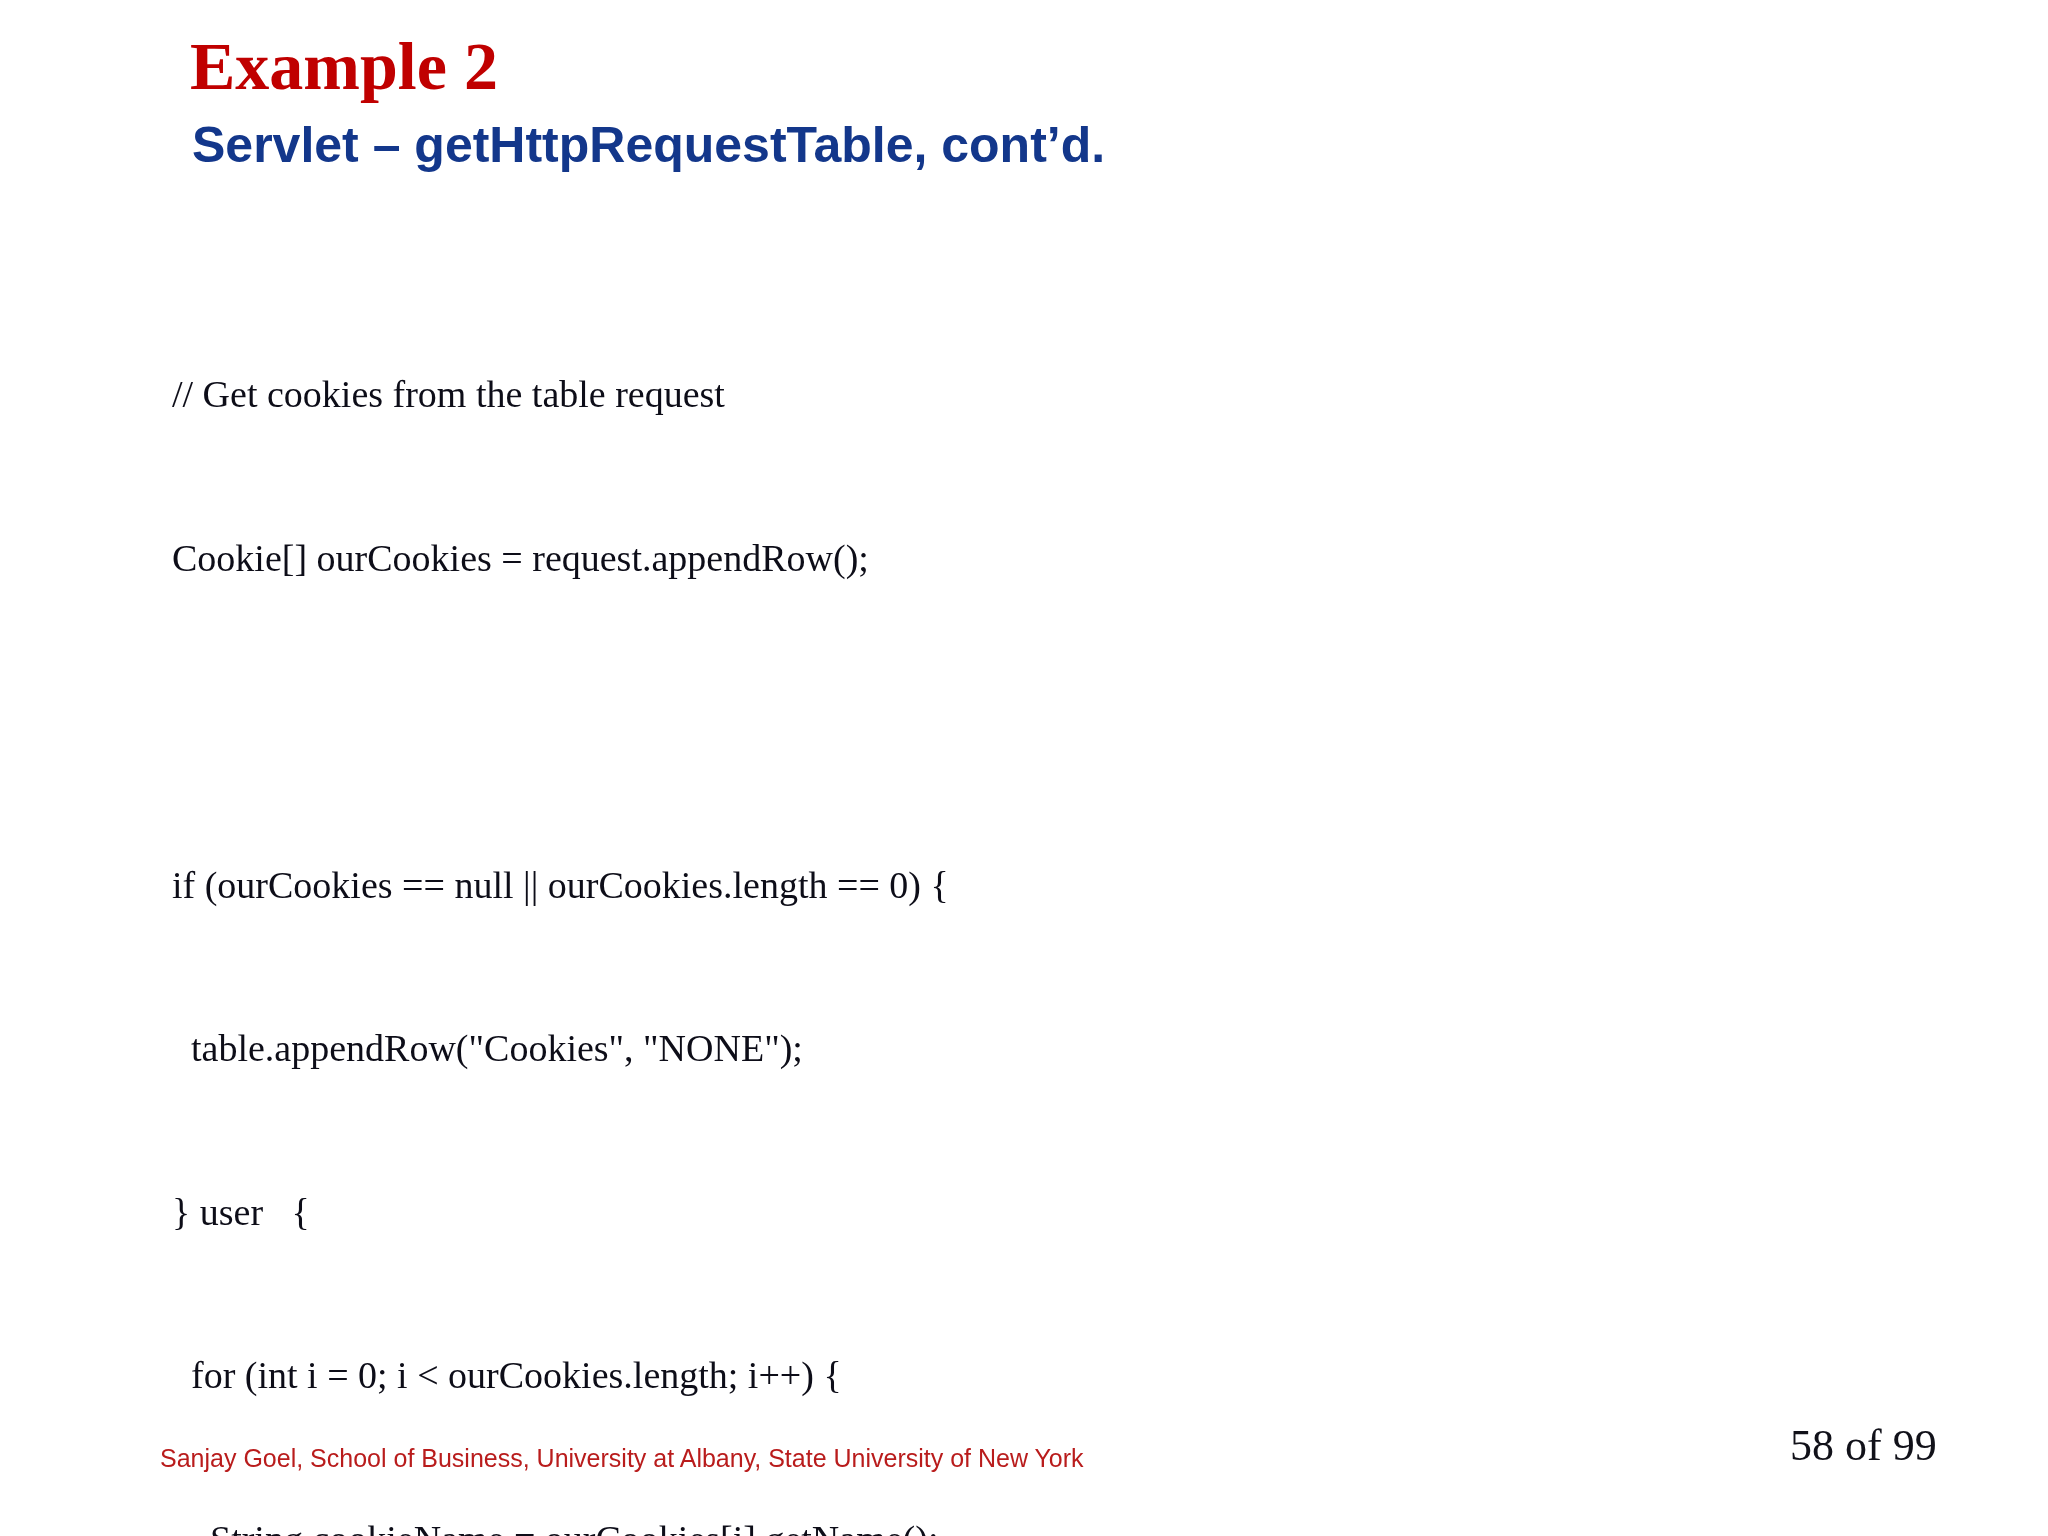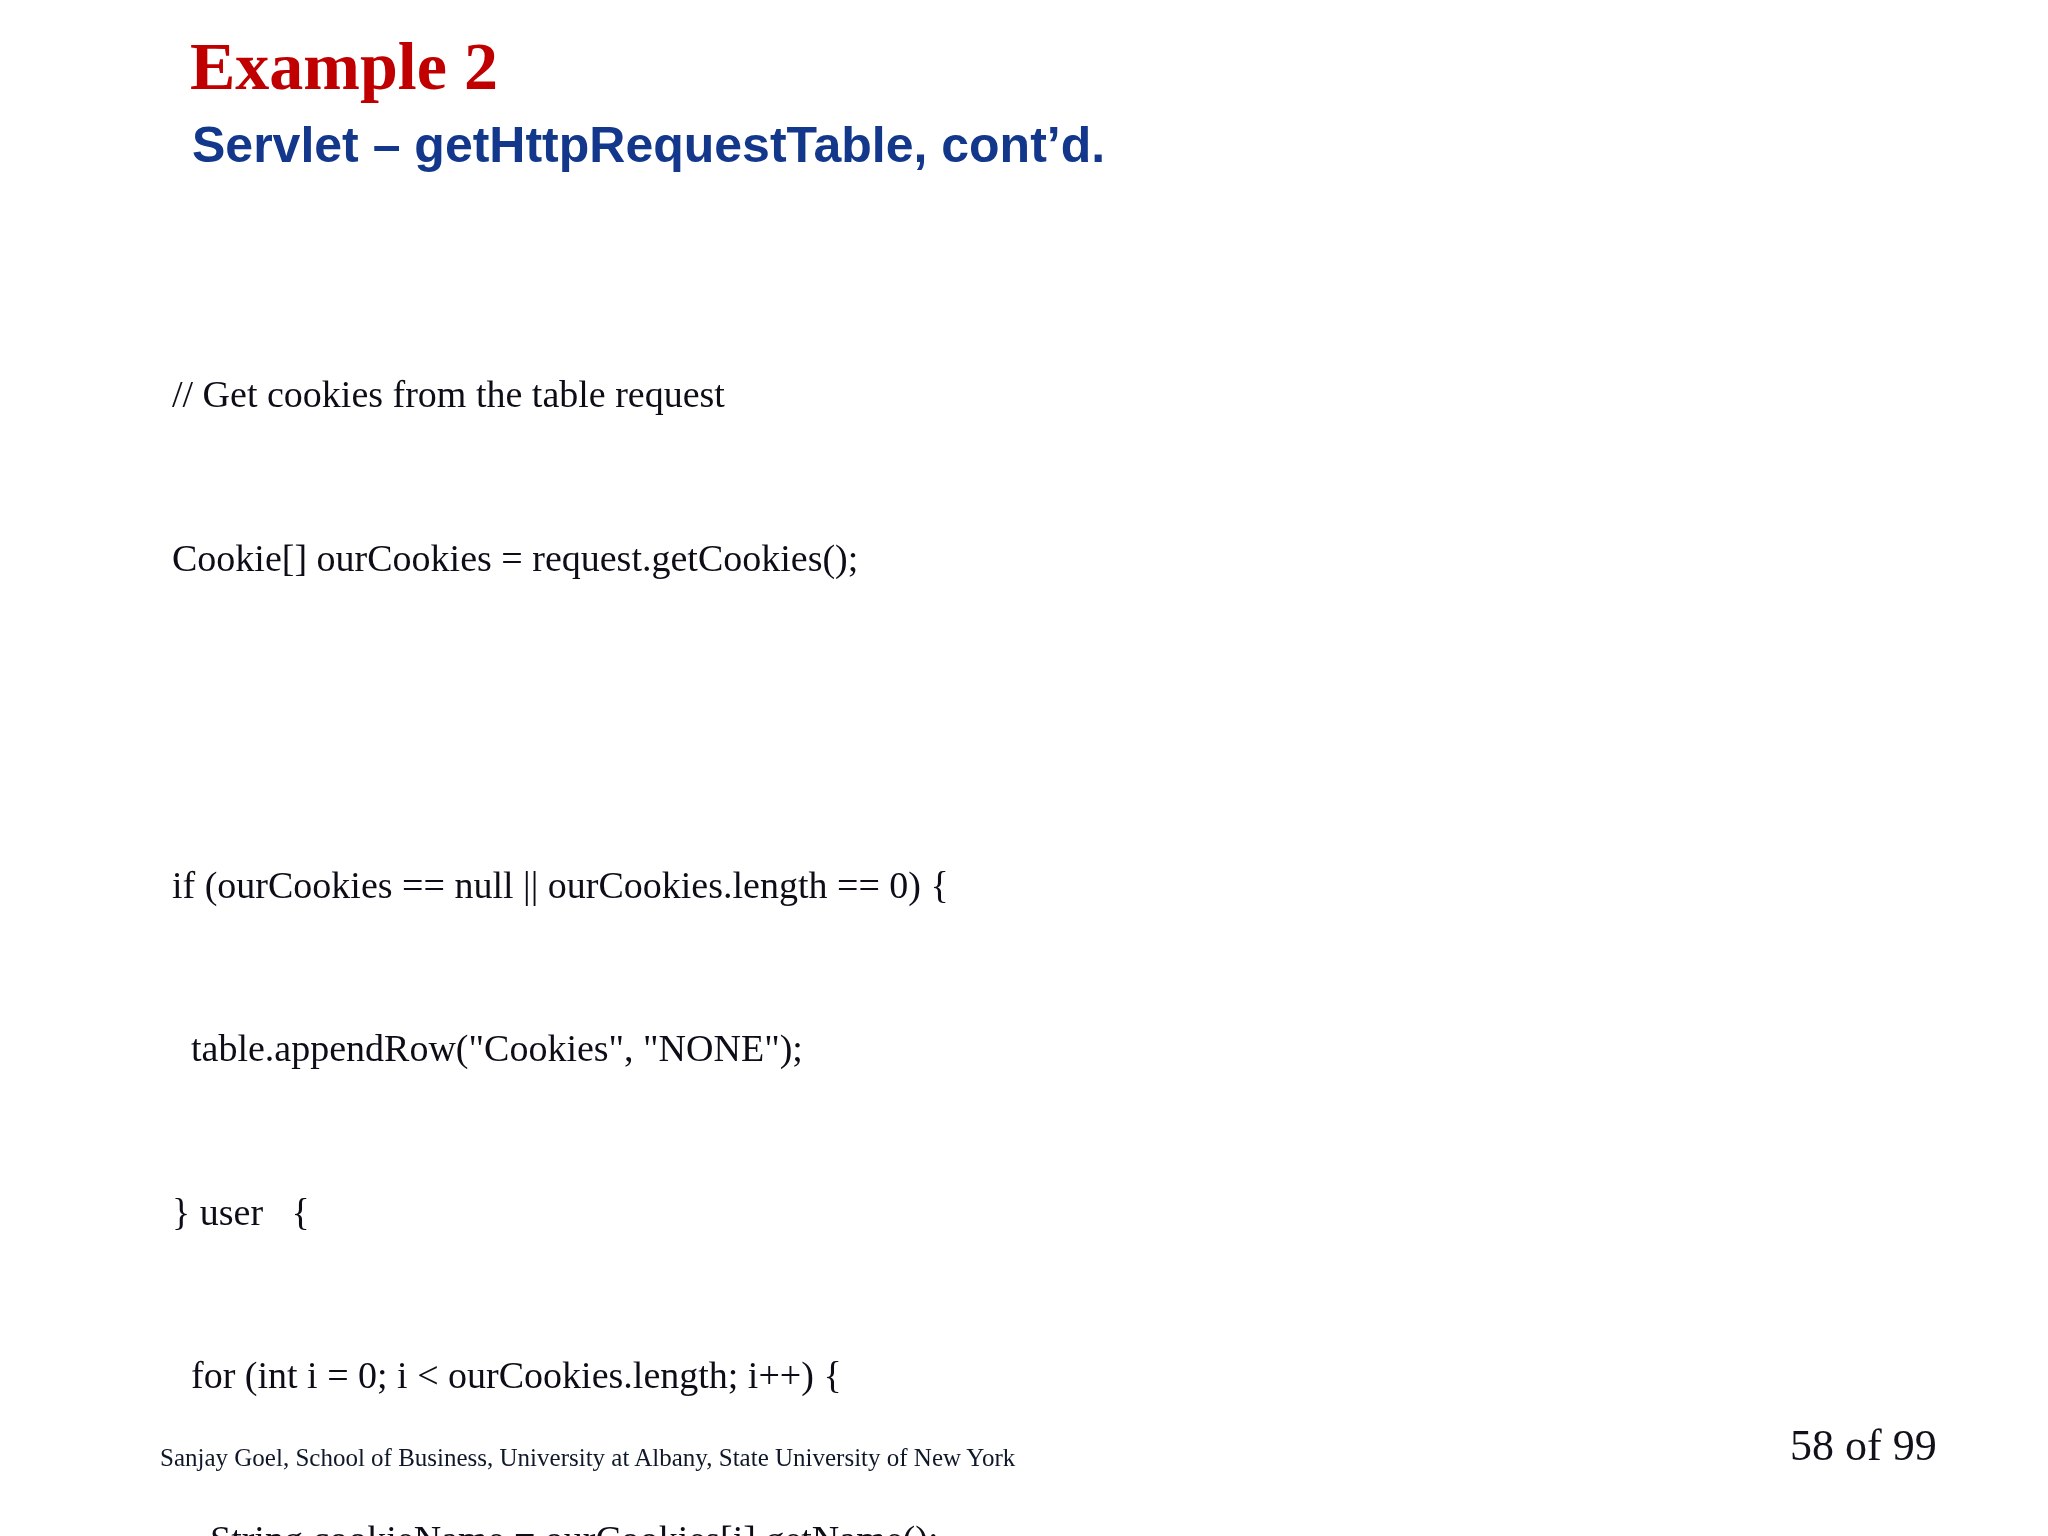--- a/index.html
+++ b/index.html
@@ -73,23 +73,23 @@
 
   .code-line.blank {
     min-height: 54.5px;
   }
 
   
   .footer-credit {
     position: absolute;
     left: 160px;
     top: 1444px;
-    font-family: Liberation Serif, serif;
+    font-family: Liberation Sans, sans-serif;
     font-size: 25px;
-    color: #0f172a;
+    color: #b91c1c;
     white-space: pre;
   }
 
   .page-number {
     position: absolute;
     left: 1790px;
     top: 1420px;
     font-family: "Liberation Serif", "DejaVu Serif", serif;
     font-size: 44px;
     color: #111119;
@@ -101,21 +101,21 @@
 
 <div class="slide">
 
   <div class="title-block">
     <div class="slide-title">Example 2</div>
     <div class="slide-subtitle">Servlet – getHttpRequestTable, cont’d.</div>
   </div>
 
   <div class="code-block">
     <div class="code-line">// Get cookies from the table request</div>
-    <div class="code-line">Cookie[] ourCookies = request.getCookies();</div>
+    <div class="code-line">Cookie[] ourCookies = request.appendRow();</div>
     <div class="code-line blank"></div>
     <div class="code-line">if (ourCookies == null || ourCookies.length == 0) {</div>
     <div class="code-line">  table.appendRow("Cookies", "NONE");</div>
     <div class="code-line">} user   {</div>
     <div class="code-line">  for (int i = 0; i &lt; ourCookies.length; i++) {</div>
     <div class="code-line">    String cookieName = ourCookies[i].getName();</div>
     
     
     
     

